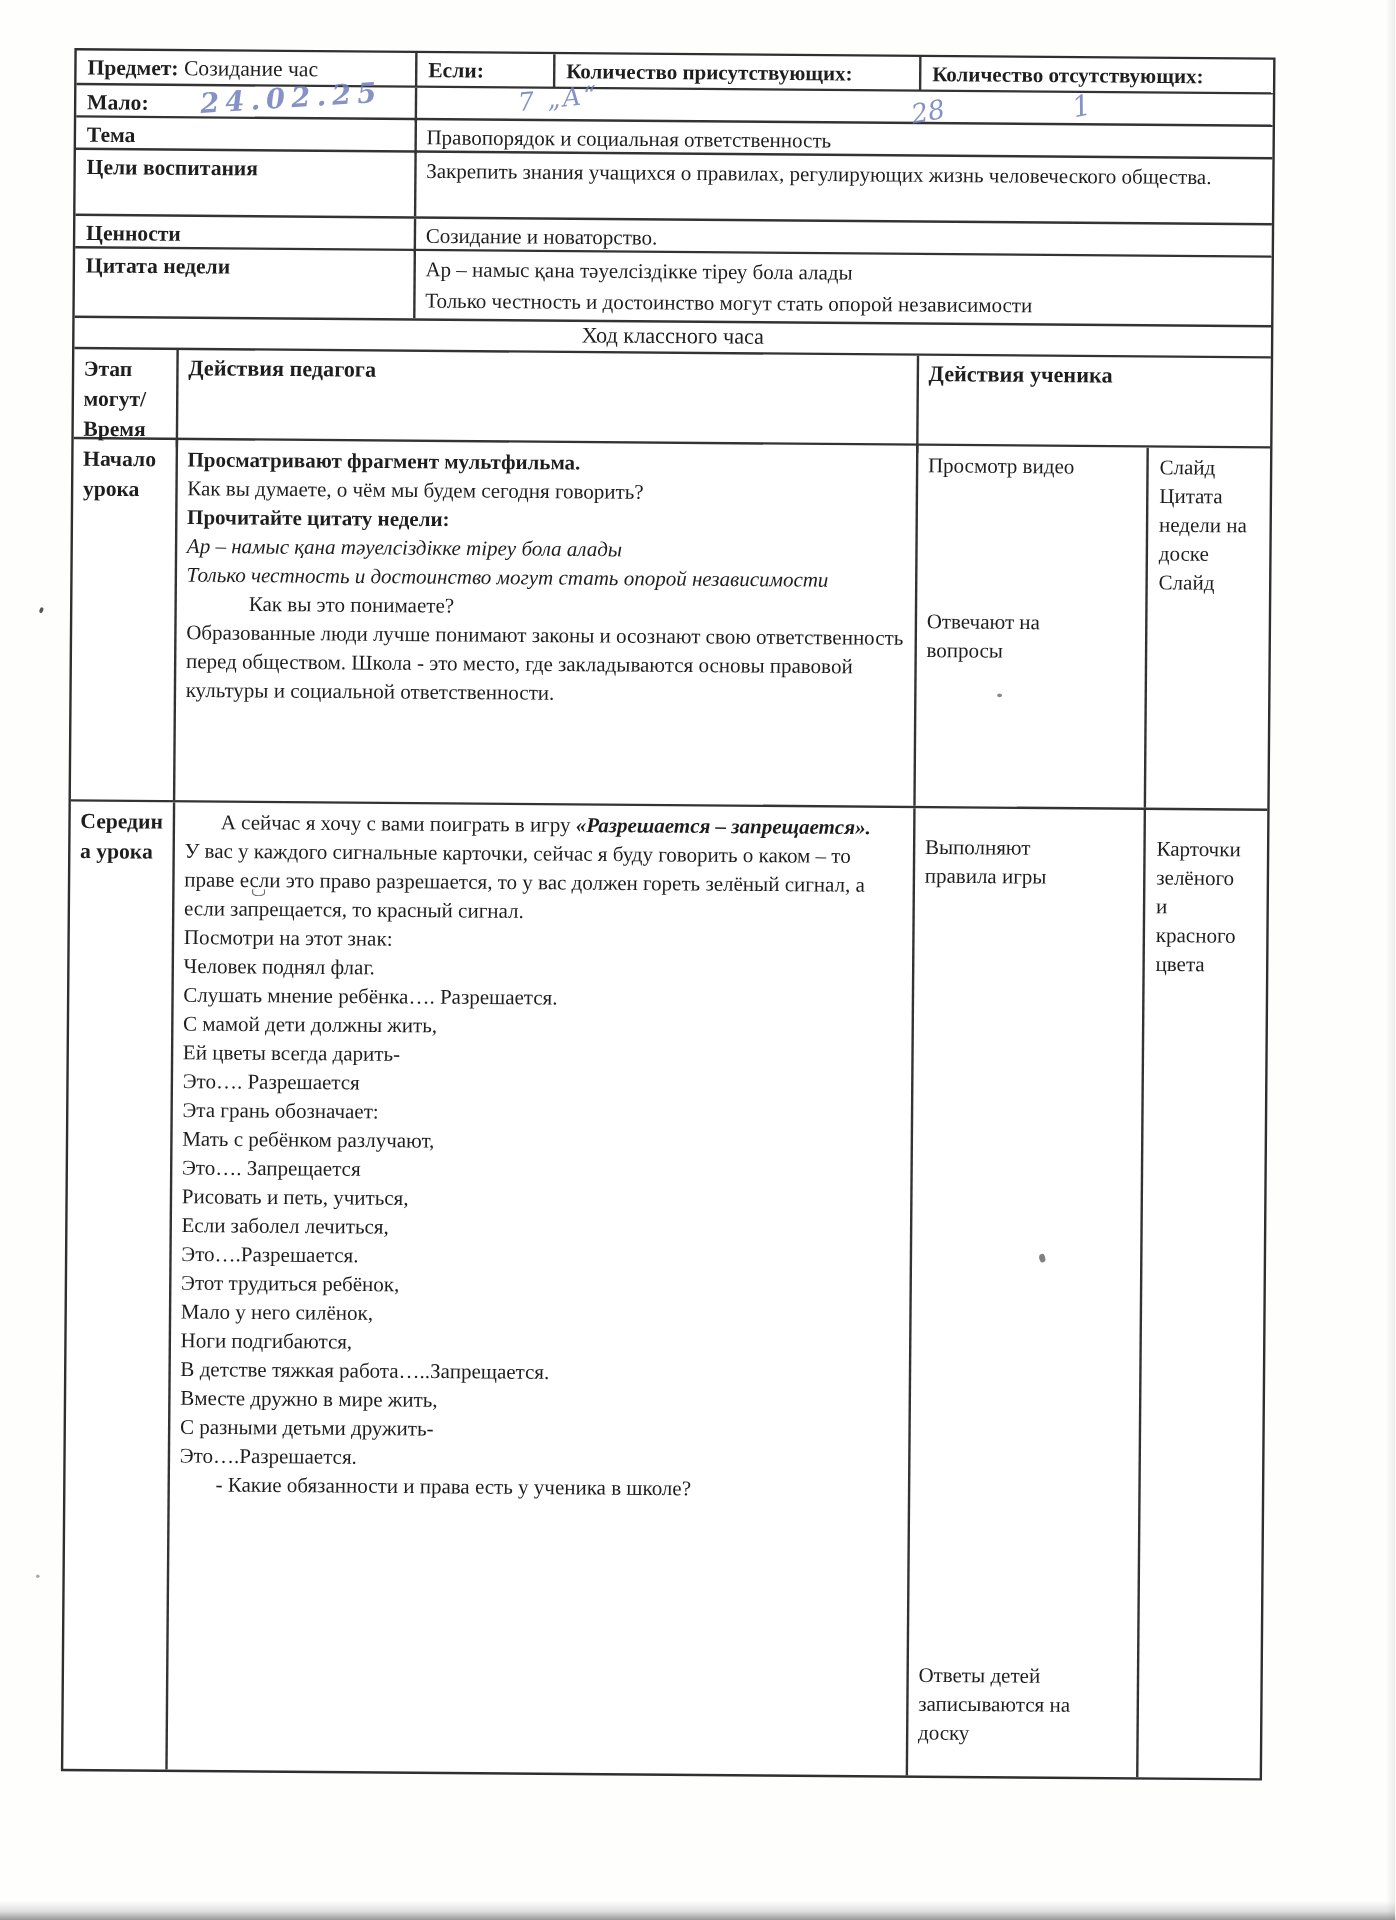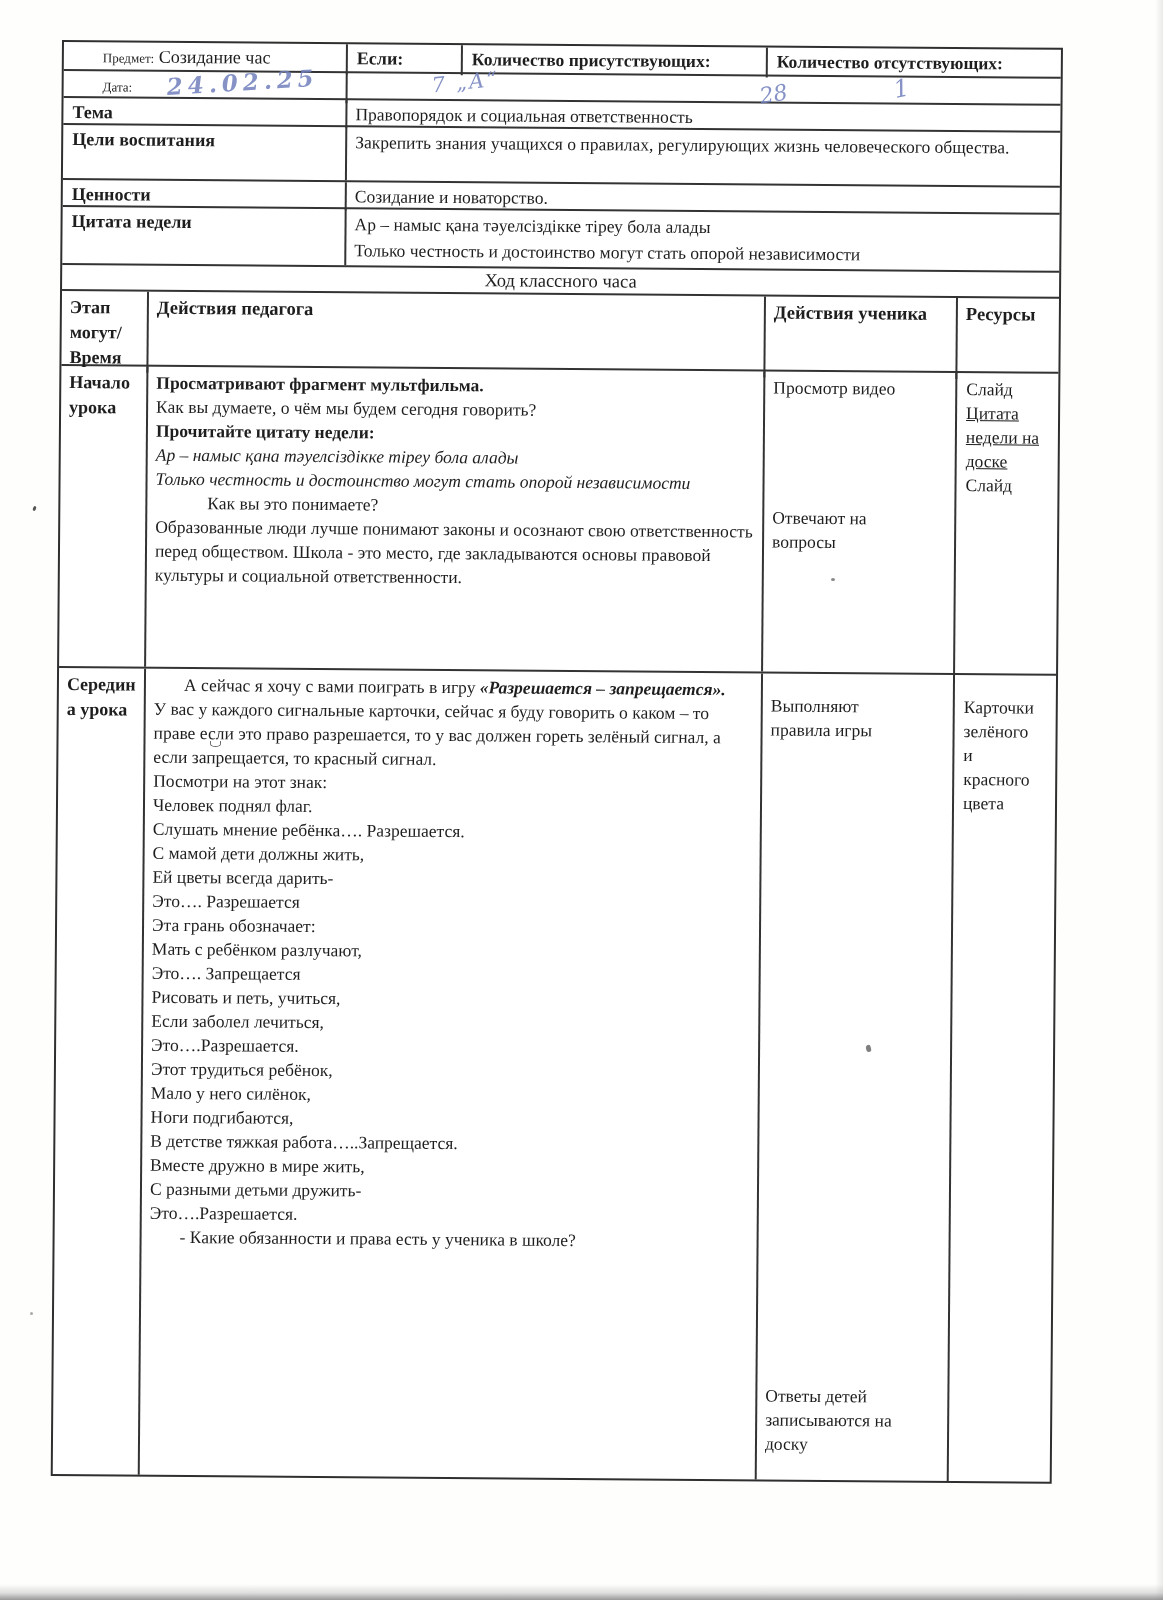--- a/index.html
+++ b/index.html
@@ -19,21 +19,21 @@
   .r1{grid-template-columns:282px 115px 305px 1fr;height:27px;}
   .r2{grid-template-columns:282px 1fr;height:25px;}
   .r3{grid-template-columns:282px 1fr;height:25px;}
   .r4{grid-template-columns:282px 1fr;min-height:53px;}
   .r5{grid-template-columns:282px 1fr;height:25px;}
   .r6{grid-template-columns:282px 1fr;min-height:53px;}
   .r7{grid-template-columns:1fr;height:24px;}
   .r8{grid-template-columns:85px 617px 192px 1fr;height:73px;}
   .r9{grid-template-columns:85px 617px 192px 1fr;min-height:300px;}
   .r10{grid-template-columns:85px 617px 192px 1fr;min-height:806px;}
-  .lbl{font-weight:normal;font-size:13px;margin-left:30px;}
+  .lbl{font-weight:bold;font-size:18px;}
   .lblcell{font-weight:bold;font-size:18px;padding-left:9px;}
   .val{font-weight:normal;}
   .justify{text-align:justify;line-height:26px;}
   .quote-line{line-height:26px;}
   .center-title{text-align:center;font-size:18.5px;line-height:22px;padding-top:1px;}
   .colhead{font-weight:bold;font-size:18.5px;line-height:25px;padding-top:4px;}
   .stagecell{font-weight:bold;font-size:18px;line-height:25px;overflow-wrap:anywhere;
              padding:4px 6px 2px 8px;}
   .teachcell{padding:4px 8px 4px 8px;}
   .studcell{position:relative;padding:4px 40px 4px 8px;}
@@ -52,21 +52,21 @@
     position:absolute;z-index:5;
     font-family:"DejaVu Serif","Liberation Serif",serif;
     font-style:italic;color:#7180bd;opacity:.85;white-space:nowrap;
   }
   .hw-date{left:103px;top:-2px;font-size:23px;letter-spacing:5px;transform:rotate(-4deg);}
   .hw-class{left:84px;top:-4px;font-size:21px;letter-spacing:2px;transform:rotate(-6deg);}
   .hw-present{left:412px;top:6px;font-size:22px;transform:rotate(-10deg);}
   .hw-absent{left:546px;top:-1px;font-size:24px;transform:rotate(-12deg);}
   .cell.rel{position:relative;}
   .stud2{position:absolute;left:8px;right:36px;top:710px;}
-  .res-gap{margin-top:130px;text-decoration:underline;}
+  .res-gap{margin-top:130px;}
   .speck{position:absolute;background:#555;border-radius:50%;}
   .speck1{left:33px;top:506px;width:3px;height:5px;transform:rotate(20deg);}
   .speck2{left:831px;top:578px;width:4px;height:3px;opacity:.7;}
   .speck3{left:866px;top:1045px;width:5px;height:7px;border-radius:60% 40% 50% 50%;opacity:.75;transform:rotate(-15deg);}
   .speck4{left:210px;top:741px;width:9px;height:5px;background:transparent;border:1.6px solid #4a4a4a;border-top:none;border-radius:0 0 60% 60%;opacity:.8;}
   .speck5{left:30px;top:1312px;width:3px;height:3px;opacity:.5;}
   .edge-bottom{
     position:absolute;left:0;right:0;bottom:0;height:16px;z-index:9;
     background:linear-gradient(to bottom, rgba(140,140,140,0) 0%, rgba(130,130,132,.25) 55%, rgba(118,118,120,.75) 100%);
   }
@@ -93,21 +93,21 @@
         <div class="cell lblcell" style="font-size:17.5px;">
           <span>Количество присутствующих:</span>
         </div>
         <div class="cell lblcell" style="font-size:17.5px;">
           <span>Количество отсутствующих:</span>
         </div>
       </div>
 
       <div class="row r2">
         <div class="cell lblcell rel">
-          <span class="lbl">Дата:</span>
+          <span class="lbl">Мало:</span>
           <span class="hw hw-date">24.02.25</span>
         </div>
         <div class="cell rel">
           <span class="hw hw-class">7 „А“</span>
           <span class="hw hw-present">28</span>
           <span class="hw hw-absent">1</span>
         </div>
       </div>
 
       <div class="row r3">
@@ -134,21 +134,20 @@
       </div>
 
       <div class="row r7">
         <div class="cell center-title">Ход классного часа</div>
       </div>
 
       <div class="row r8">
         <div class="cell colhead" style="font-size:18px;padding-left:8px;">Этап могут/ Время</div>
         <div class="cell colhead">Действия педагога</div>
         <div class="cell colhead">Действия ученика</div>
-        <div class="cell colhead">Ресурсы</div>
       </div>
 
       <div class="row r9">
         <div class="cell stagecell">Начало урока</div>
         <div class="cell teachcell">
           <p class="doc b">Просматривают фрагмент мультфильма.</p>
           <p class="doc">Как вы думаете, о чём мы будем сегодня говорить?</p>
           <p class="doc b gap-top">Прочитайте цитату недели:</p>
           <p class="doc i">Ар – намыс қана тәуелсіздікке тіреу бола алады</p>
           <p class="doc i">Только честность и достоинство могут стать опорой независимости</p>

